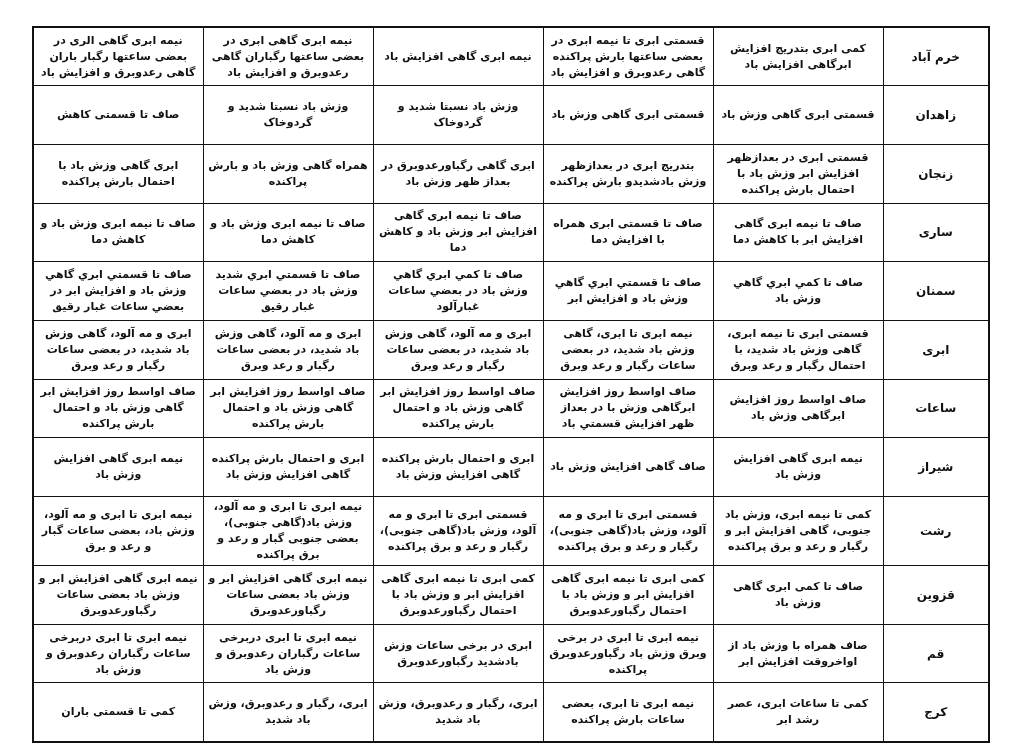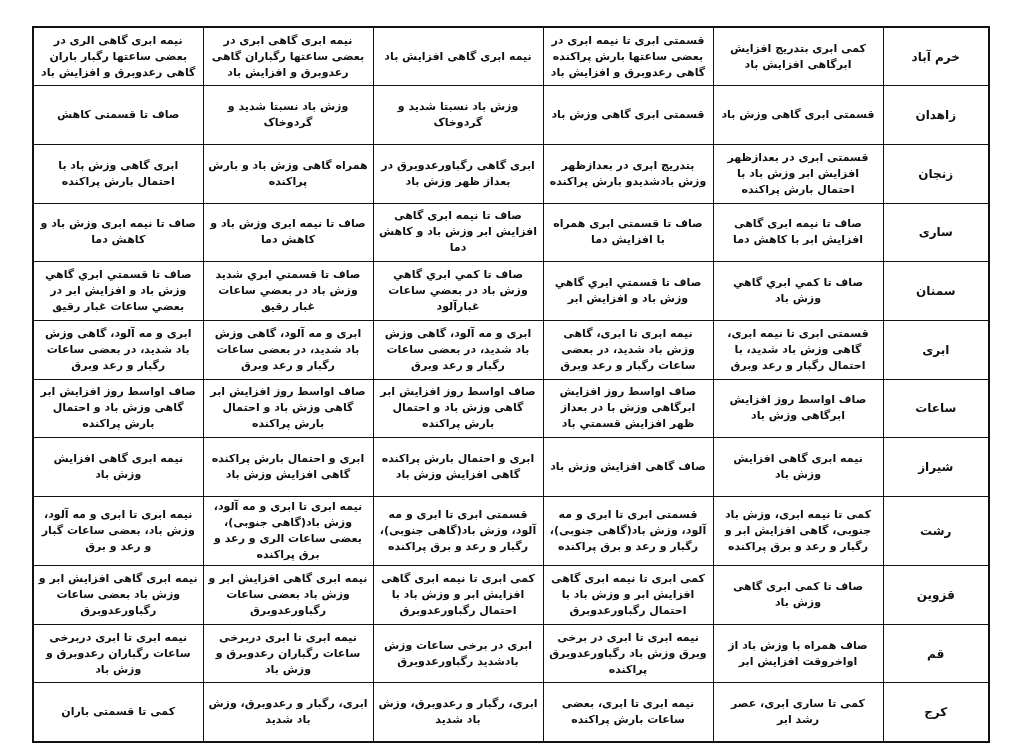--- a/index.html
+++ b/index.html
@@ -120,41 +120,41 @@
       <td>صاف گاهی افزایش وزش باد</td>
       <td>ابری و احتمال بارش پراکنده گاهی افزایش وزش باد</td>
       <td>ابری و احتمال بارش پراکنده گاهی افزایش وزش باد</td>
       <td>نیمه ابری گاهی افزایش وزش باد</td>
     </tr>
     <tr class="r">
       <td class="city">رشت</td>
       <td>کمی تا نیمه ابری، وزش باد جنوبی، گاهی افزایش ابر  و  رگبار و رعد و برق پراکنده</td>
       <td>قسمتی ابری تا ابری و مه آلود، وزش باد(گاهی جنوبی)، رگبار و رعد و برق پراکنده</td>
       <td>قسمتی ابری تا ابری و مه آلود، وزش باد(گاهی جنوبی)، رگبار و رعد و برق پراکنده</td>
-      <td>نیمه ابری تا ابری و مه آلود، وزش باد(گاهی جنوبی)، بعضی ساعات الری و رعد و برق  پراکنده</td>
+      <td>نیمه ابری تا ابری و مه آلود، وزش باد(گاهی جنوبی)، بعضی جنوبی گبار و رعد و برق  پراکنده</td>
       <td>نیمه ابری تا ابری و مه آلود، وزش باد، بعضی ساعات گبار و رعد و برق</td>
     </tr>
     <tr class="r">
       <td class="city">قزوین</td>
       <td>صاف تا کمی ابری گاهی وزش باد</td>
       <td>کمی ابری تا نیمه ابری گاهی افزایش ابر و وزش باد با احتمال رگباورعدوبرق</td>
       <td>کمی ابری تا نیمه ابری گاهی افزایش ابر و وزش باد با احتمال رگباورعدوبرق</td>
       <td>نیمه ابری گاهی افزایش ابر و وزش باد بعضی ساعات رگباورعدوبرق</td>
       <td>نیمه ابری گاهی افزایش ابر و وزش باد بعضی ساعات رگباورعدوبرق</td>
     </tr>
     <tr class="r">
       <td class="city">قم</td>
       <td>صاف همراه با وزش باد از اواخروقت افزایش ابر</td>
       <td>نیمه ابری تا ابری در برخی وبرق وزش باد رگباورعدوبرق پراکنده</td>
       <td>ابری در برخی ساعات وزش بادشدید رگباورعدوبرق</td>
       <td>نیمه ابری تا ابری دربرخی ساعات رگباران رعدوبرق و وزش باد</td>
       <td>نیمه ابری تا ابری دربرخی ساعات رگباران رعدوبرق و وزش باد</td>
     </tr>
     <tr class="r">
       <td class="city">کرج</td>
-      <td>کمی تا ساری ابری، عصر رشد ابر</td>
+      <td>کمی تا ساعات ابری، عصر رشد ابر</td>
       <td>نیمه ابری تا ابری، بعضی ساعات بارش پراکنده</td>
       <td>ابری، رگبار و رعدوبرق، وزش باد شدید</td>
       <td>ابری، رگبار و رعدوبرق، وزش باد شدید</td>
       <td>کمی تا قسمتی باران</td>
     </tr>
   </tbody>
 </table>
 
 </body></html>

